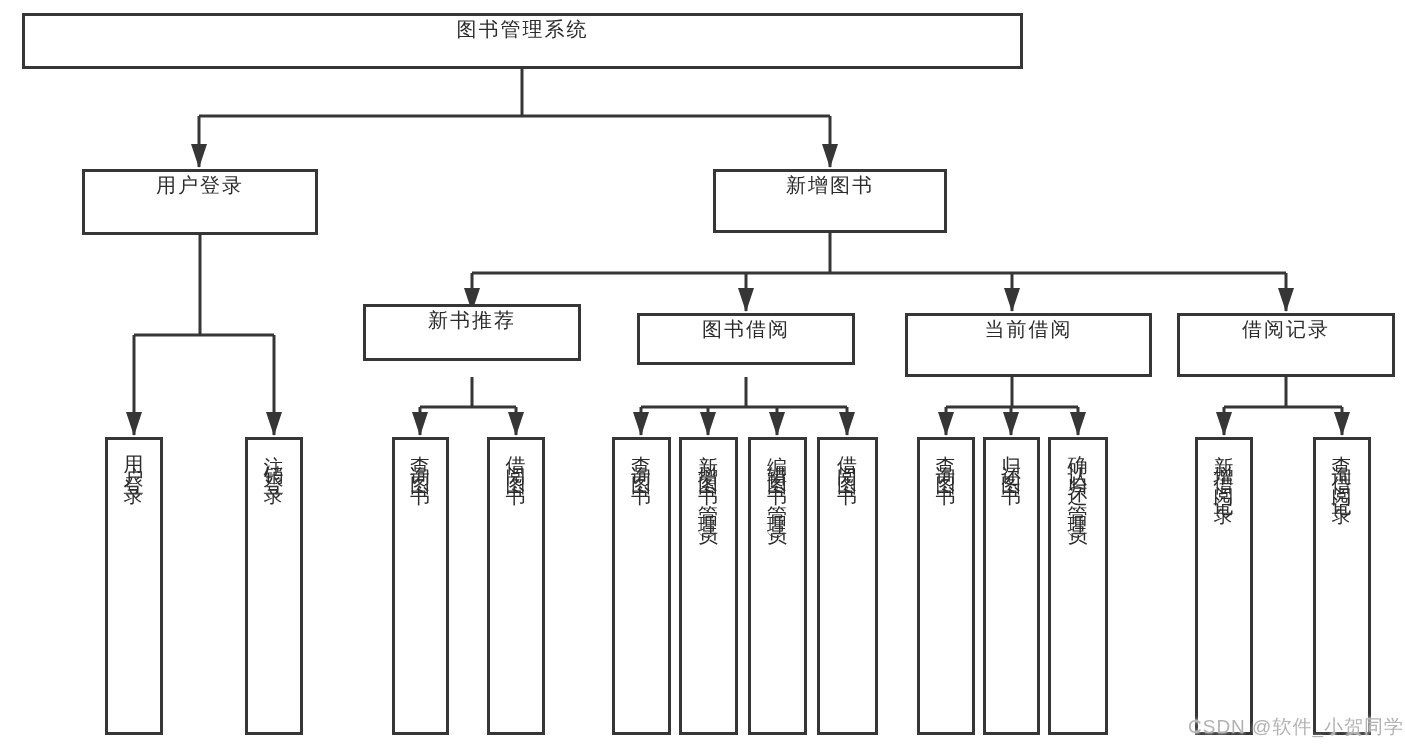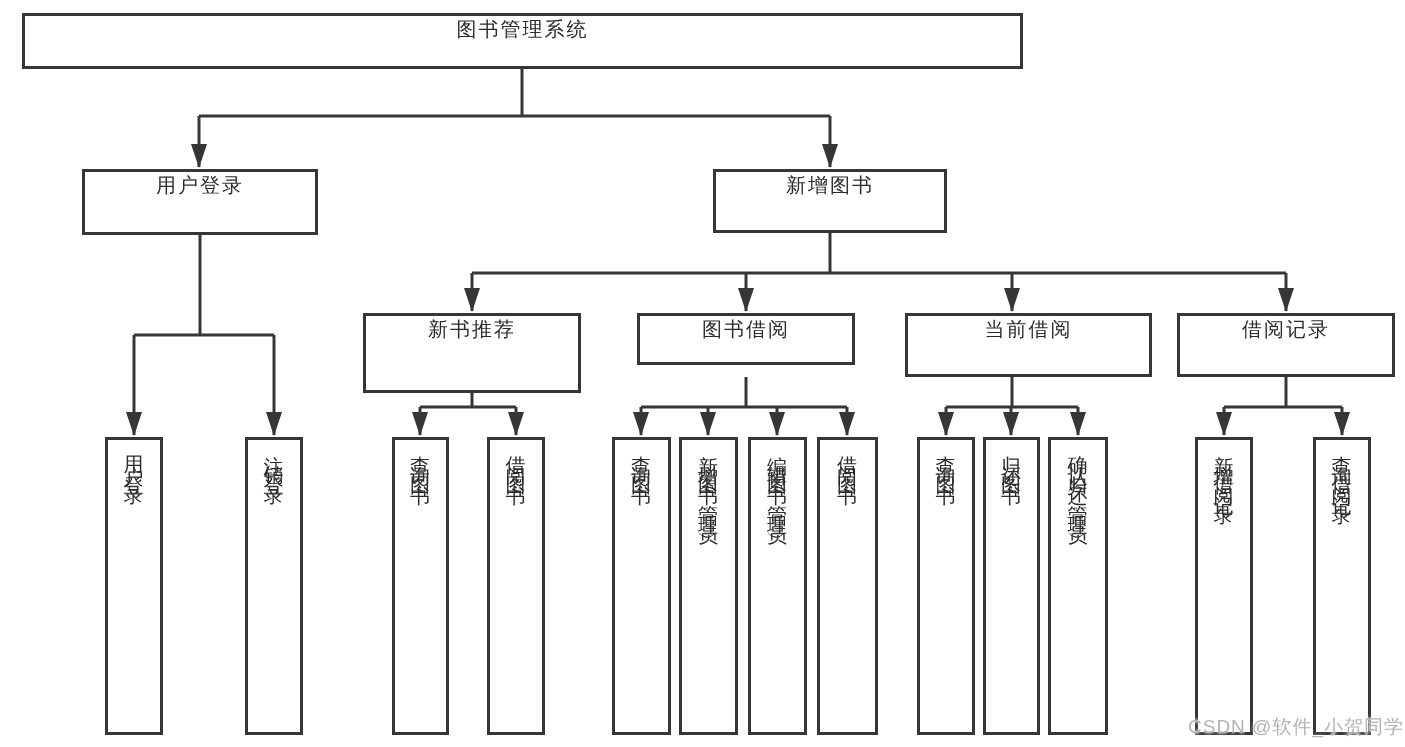--- a/index.html
+++ b/index.html
@@ -107,21 +107,21 @@
     <span class="lbl">图书管理系统</span>
   </div>
 
   <div class="box" style="left:82px;top:169px;width:236px;height:66px">
     <span class="lbl">用户登录</span>
   </div>
   <div class="box" style="left:713px;top:169px;width:234px;height:64px">
     <span class="lbl">新增图书</span>
   </div>
 
-  <div class="box" style="left:363px;top:313px;width:218px;height:80px">
+  <div class="box" style="left:363px;top:304px;width:218px;height:57px">
     <span class="lbl">新书推荐</span>
   </div>
   <div class="box" style="left:637px;top:313px;width:218px;height:52px">
     <span class="lbl">图书借阅</span>
   </div>
   <div class="box" style="left:905px;top:313px;width:247px;height:64px">
     <span class="lbl">当前借阅</span>
   </div>
   <div class="box" style="left:1177px;top:313px;width:218px;height:64px">
     <span class="lbl">借阅记录</span>

